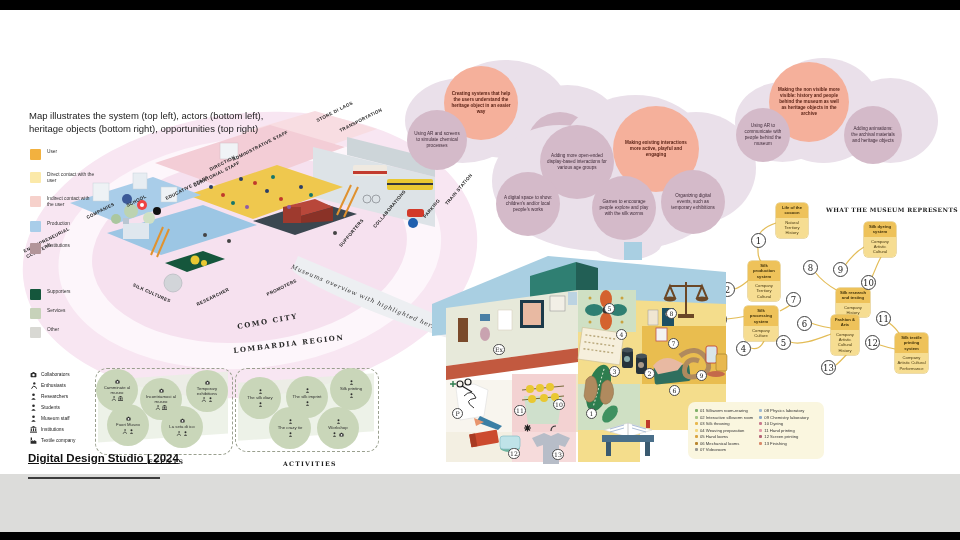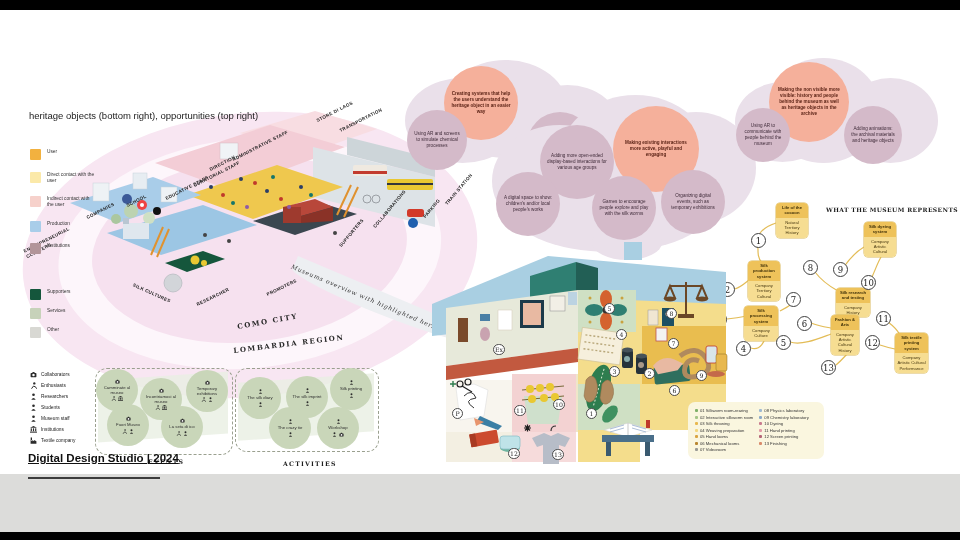--- a/index.html
+++ b/index.html
@@ -182,20 +182,21 @@
   <div class="lbl" style="left:426px;top:214px;transform:rotate(-50deg)">PARKING</div>
   <div class="lbl" style="left:448px;top:201px;transform:rotate(-50deg)">TRAIN STATION</div>
   <div class="region" style="left:238px;top:322px;transform:rotate(-10deg)">COMO CITY</div>
   <div class="region" style="left:234px;top:346px;transform:rotate(-7deg)">LOMBARDIA REGION</div>
 
   <div class="ribbon">
     <div>Museums overview with highlighted heritage objects</div>
   </div>
 
   <div class="abs subtitle" style="left:29px;top:110px;">
+    <div>Map illustrates the system (top left), actors (bottom left),</div>
     <div>heritage objects (bottom right), opportunities (top right)</div>
   </div>
 
   <div class="legend-row" style="left:30px;top:149px;">
     <div class="sw" style="background:#f2b13f"></div>
       <span>User</span>
     </div>
   <div class="legend-row" style="left:30px;top:172px;">
     <div class="sw" style="background:#fbe9a9"></div>
       <span>Direct contact with the user</span>

